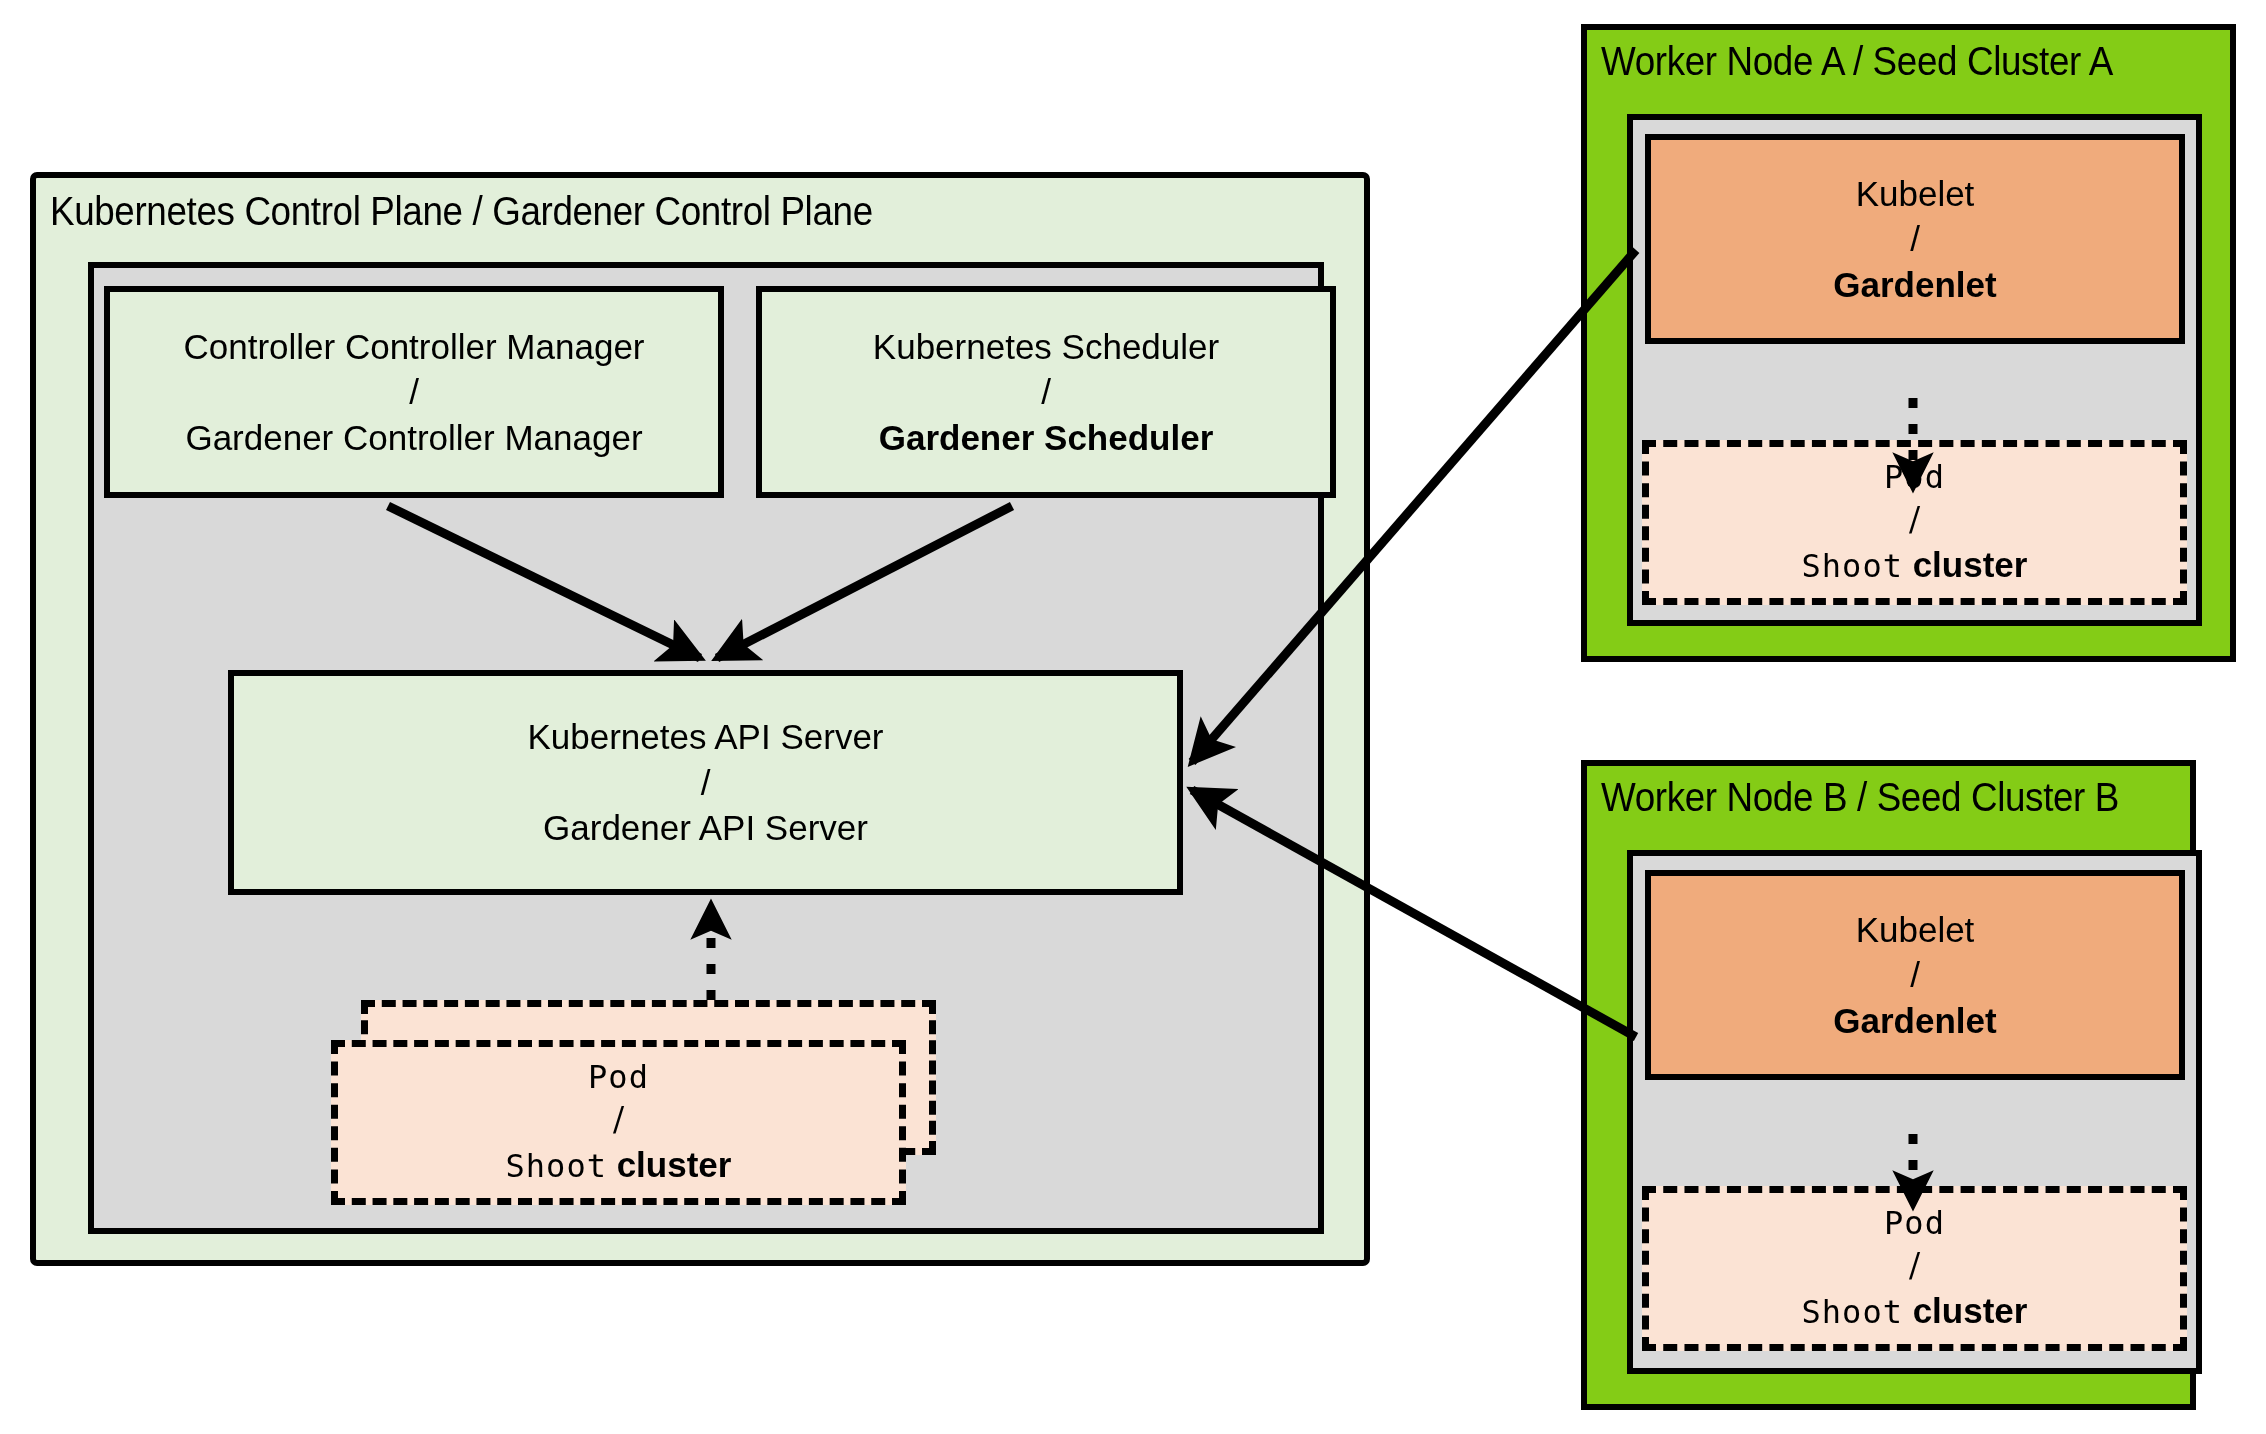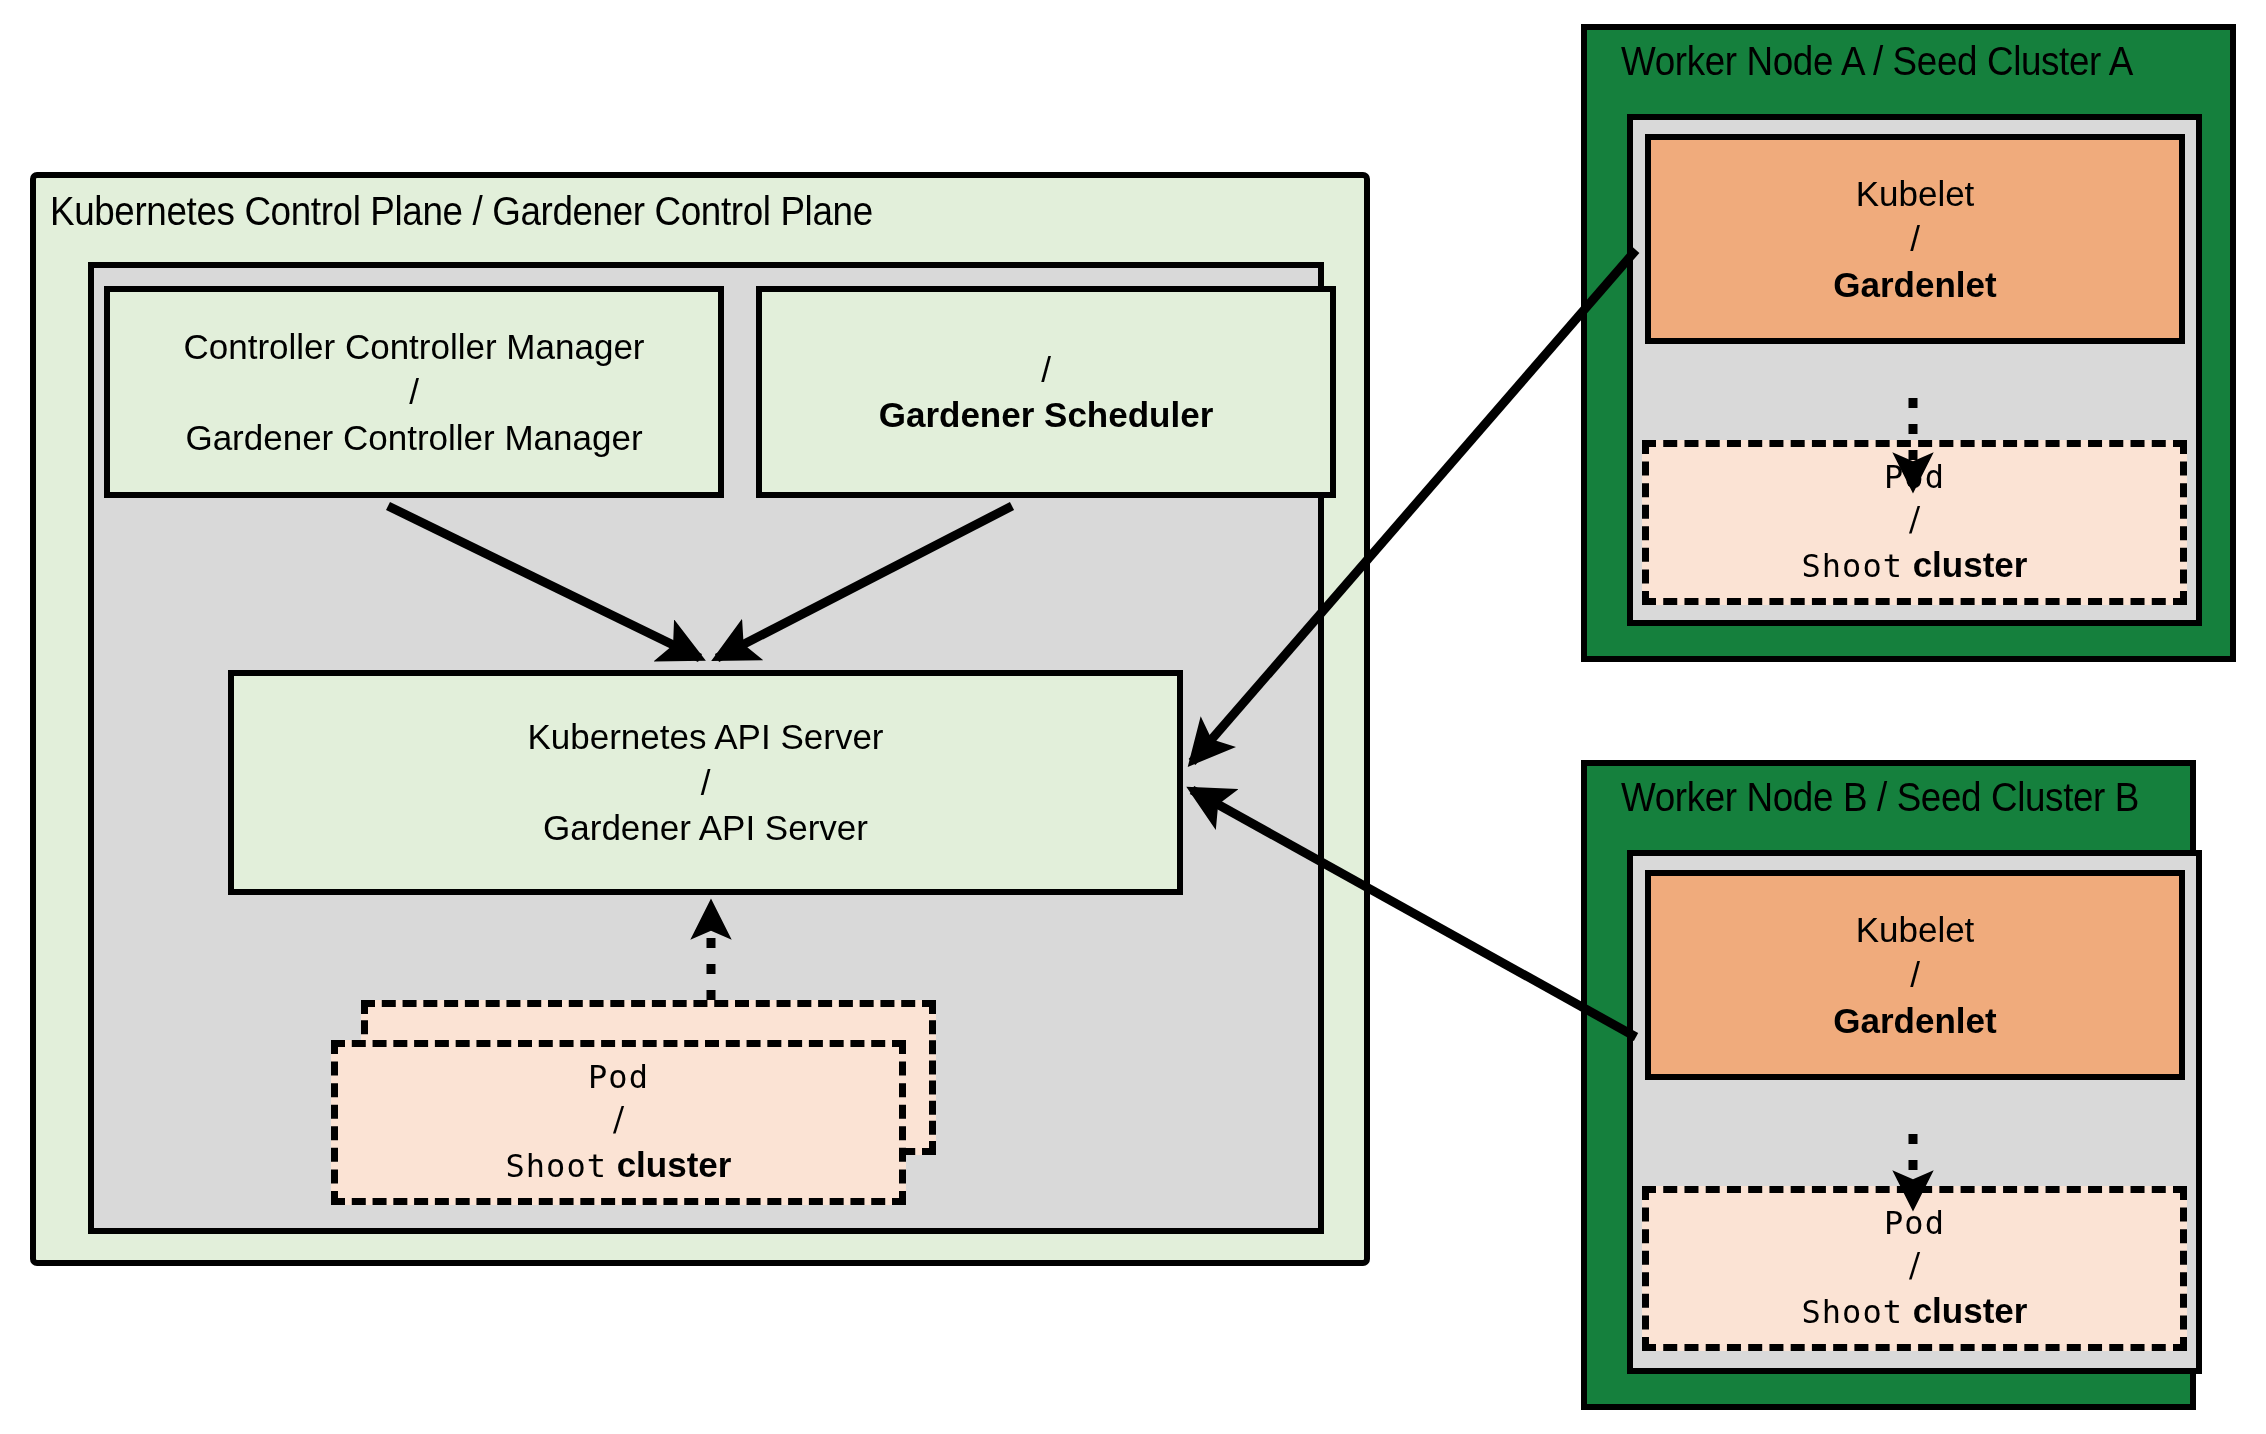--- a/index.html
+++ b/index.html
@@ -28,21 +28,21 @@
   }
   .solid {
     border: 6px solid #000000;
   }
   .dashed-box {
     border: 7px dashed #000000;
   }
 
   
   .panel-green  { background: #e2efda; }
-  .panel-blue   { background: #15803d; padding-left: 20px; }
+  .panel-blue   { background: #84cc16; }
   .panel-gray   { background: #d9d9d9; }
   .node-green   { background: #e2efda; }
   .node-orange  { background: #f0ab7c; }
   .node-peach   { background: #fbe3d4; }
 
   
   .panel-title {
     font-size: 40px;
     color: #000000;
     line-height: 1.05;
@@ -97,20 +97,21 @@
     <div class="box solid node-green" style="left:68px; top:108px; width:620px; height:212px; justify-content:center;">
       <div class="node-label">
         <span class="line">Controller Controller Manager</span>
         <span class="line slash">/</span>
         <span class="line">Gardener Controller Manager</span>
       </div>
     </div>
 
     <div class="box solid node-green" style="left:720px; top:108px; width:580px; height:212px; justify-content:center;">
       <div class="node-label">
+        <span class="line">Kubernetes Scheduler</span>
         <span class="line slash">/</span>
         <span class="line bold">Gardener Scheduler</span>
       </div>
     </div>
 
     <div class="box solid node-green" style="left:192px; top:492px; width:955px; height:225px; justify-content:center;">
       <div class="node-label">
         <span class="line">Kubernetes API Server</span>
         <span class="line slash">/</span>
         <span class="line">Gardener API Server</span>

